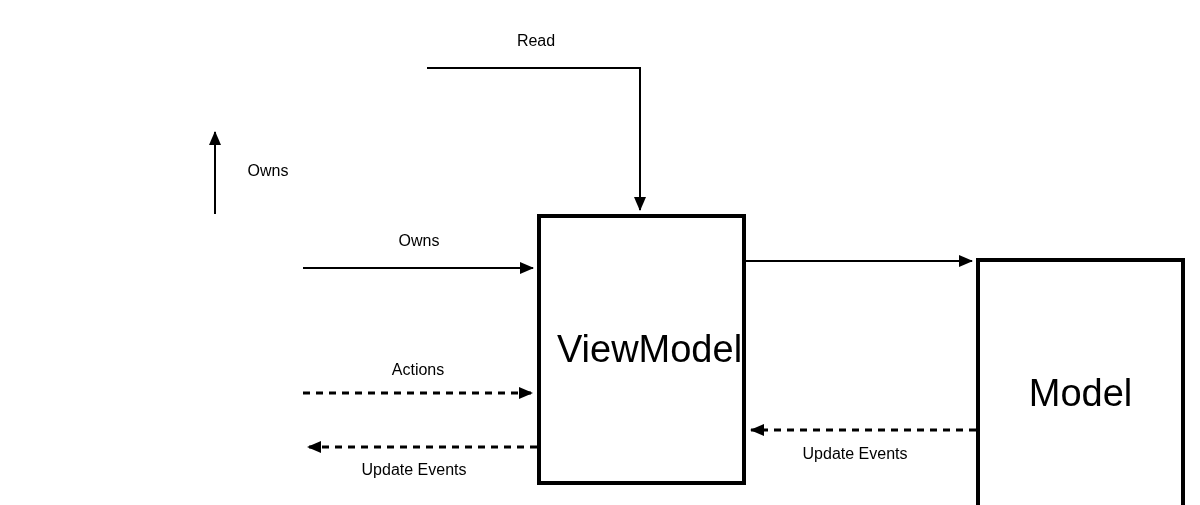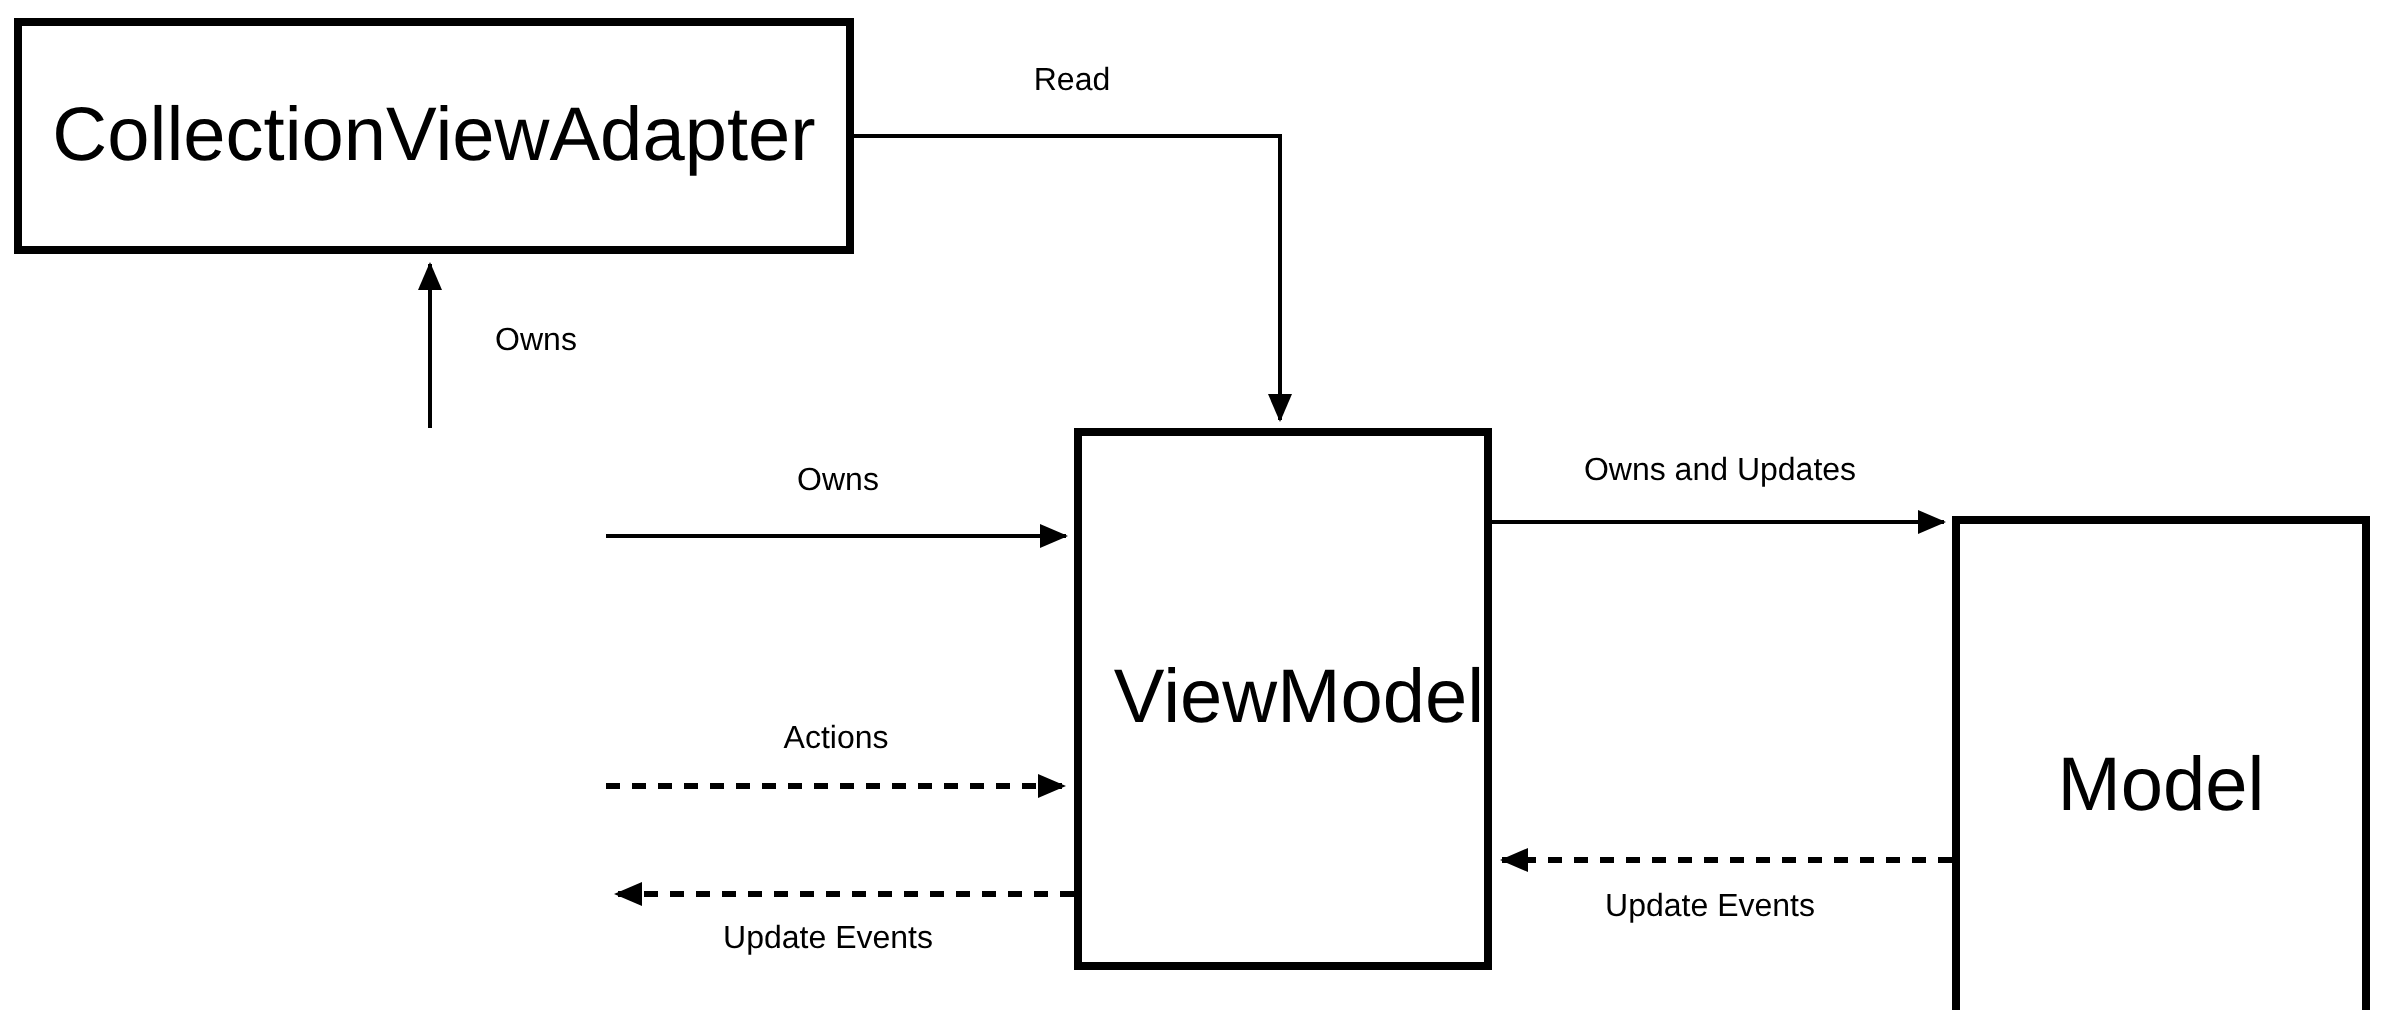--- a/index.html
+++ b/index.html
@@ -77,40 +77,36 @@
 
     <path d="M746,261 L972,261" fill="none" stroke="#000000" stroke-width="2" marker-end="url(#arrowhead)"></path>
 
     <path d="M303,393 L532,393" fill="none" stroke="#000000" stroke-width="3" stroke-dasharray="7 6" marker-end="url(#arrowhead)"></path>
 
     <path d="M537,447 L308,447" fill="none" stroke="#000000" stroke-width="3" stroke-dasharray="7 6" marker-end="url(#arrowhead)"></path>
 
     <path d="M976,430 L751,430" fill="none" stroke="#000000" stroke-width="3" stroke-dasharray="7 6" marker-end="url(#arrowhead)"></path>
   </svg>
 
-  <div class="node node-adapter">
-    <span class="node-label">CollectionViewAdapter</span>
-  </div>
 
 
   <div class="node node-viewmodel">
     <span class="node-label">ViewModel</span>
   </div>
 
   <div class="node node-model">
     <span class="node-label">Model</span>
   </div>
 
   <div class="edge-label lbl-read">Read</div>
 
   <div class="edge-label lbl-owns-adapter">Owns</div>
 
   <div class="edge-label lbl-owns-viewmodel">Owns</div>
 
-  <div class="edge-label lbl-owns-and-updates">Owns and Updates</div>
 
   <div class="edge-label lbl-actions">Actions</div>
 
   <div class="edge-label lbl-update-events-left">Update Events</div>
 
   <div class="edge-label lbl-update-events-right">Update Events</div>
 
 </div>
 
 </body></html>

